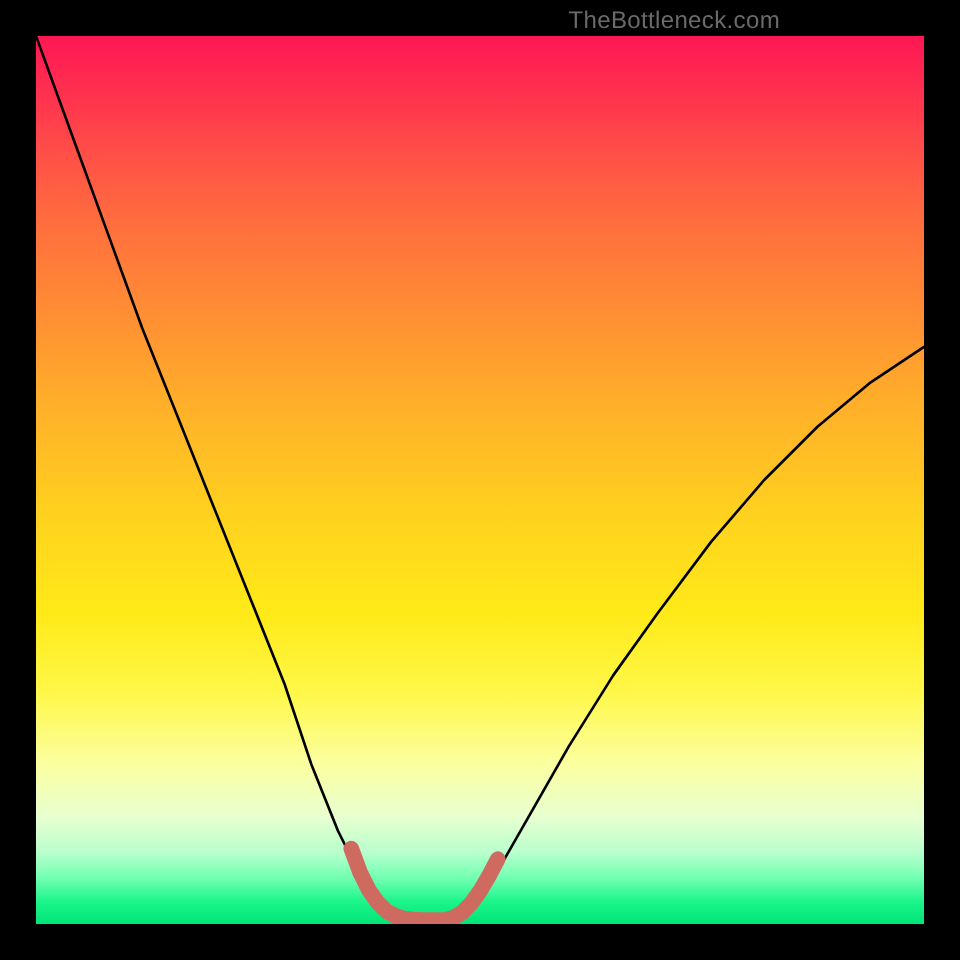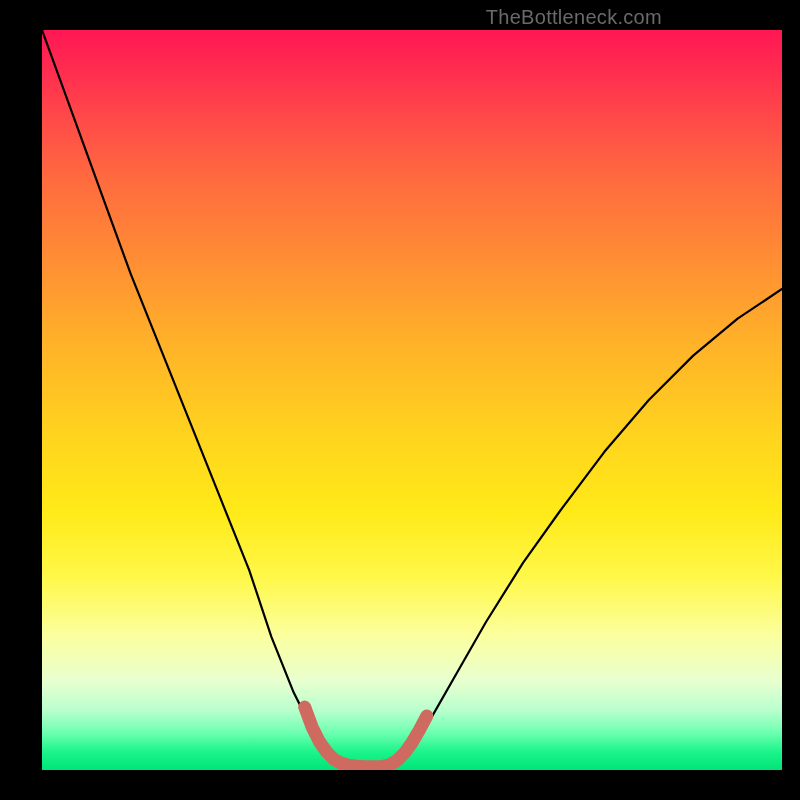--- a/index.html
+++ b/index.html
@@ -11,21 +11,20 @@
     overflow: hidden;
     font-family: Arial, Helvetica, sans-serif;
   }
   .frame {
     position: absolute;
     top: 0;
     left: 0;
     width: 664px;
     height: 800px;
     background: #000;
-    margin-left: 12px;
   }
   .plot-area {
     position: absolute;
     top: 30px;
     left: 30px;
     width: 740px;
     height: 740px;
   }
   .gradient-bg {
     position: absolute;

